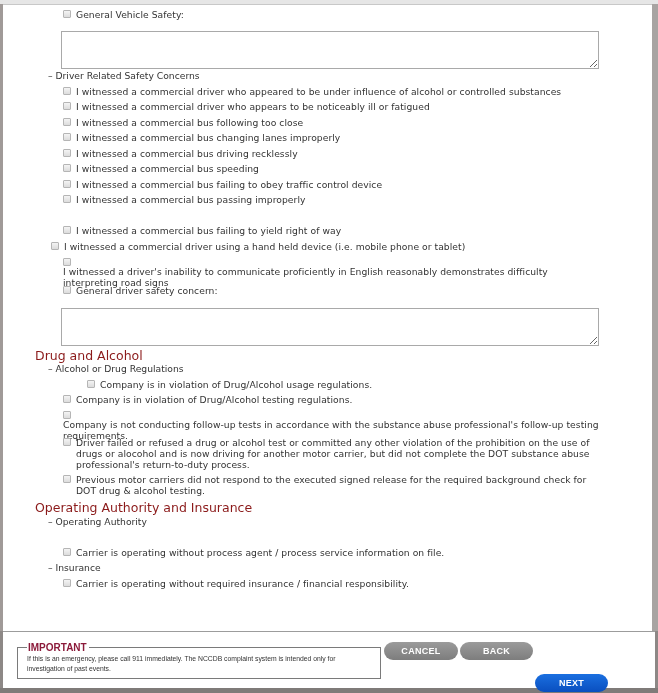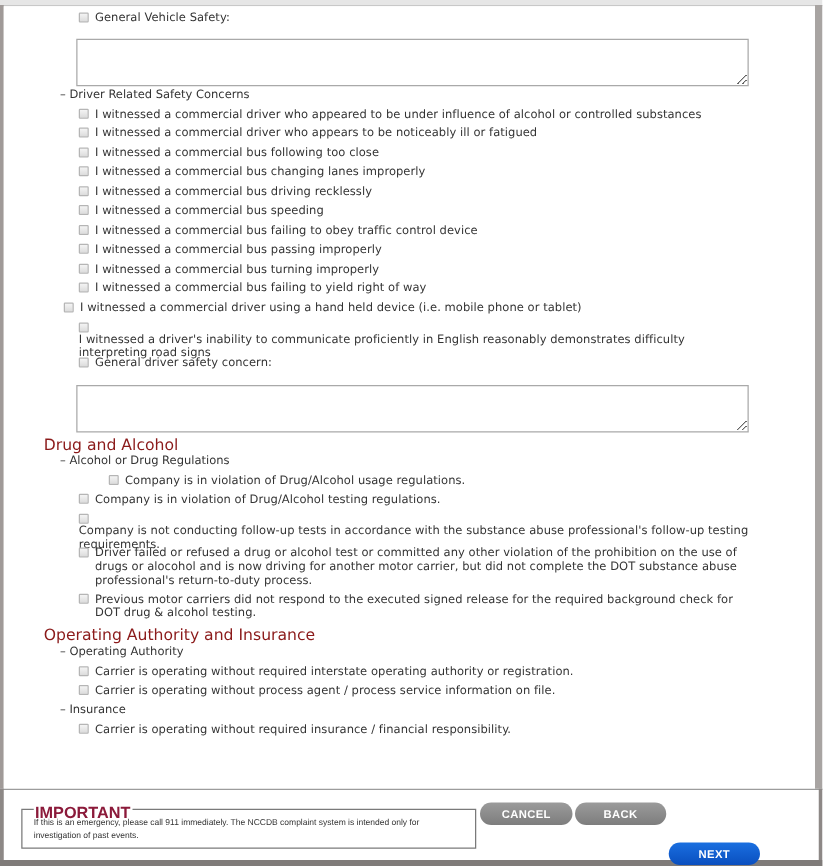--- a/index.html
+++ b/index.html
@@ -16,21 +16,21 @@
   .subhead { position: absolute; font-size: 9.2px; color: #333; }
   .section-title { position: absolute; font-size: 12.5px; color: #8b1a1a; }
   textarea.ta { position: absolute; border: 1px solid #a9a9a9; resize: both; background: #fff; font-family: "DejaVu Sans", sans-serif; font-size: 10px; }
 
   .footer { position: absolute; left: 0; top: 631px; width: 658px; height: 62px; background: #ffffff; border-top: 1px solid #9c9c9c; }
   .footer-bottom { position: absolute; left: 0; top: 688px; width: 658px; height: 5px; background: #7f7b79; }
   .footer-left { position: absolute; left: 0; top: 631px; width: 3px; height: 62px; background: #8d8886; }
   .footer-right { position: absolute; left: 655px; top: 631px; width: 3px; height: 62px; background: #8d8886; }
 
   .important { position: absolute; left: 17px; top: 647px; width: 364px; height: 32px; border: 1px solid #7a7a7a; }
-  .important-legend { position: absolute; left: 9px; top: -6px; background: #fff; padding: 0 2px 0 1px; font-family: "Liberation Sans", sans-serif; font-size: 13px; font-weight: bold; color: #8b1a3a; }
+  .important-legend { position: absolute; left: 9px; top: -6px; background: #fff; padding: 0 2px 0 1px; font-family: "Liberation Sans", sans-serif; font-size: 10px; font-weight: bold; color: #8b1a3a; }
   .important-text { position: absolute; left: 9px; top: 6px; width: 346px; font-family: "Liberation Sans", sans-serif; font-size: 6.8px; line-height: 10px; color: #333; }
 
   .btn { position: absolute; top: 642px; height: 18px; border-radius: 9px; font-family: "Liberation Sans", sans-serif; font-size: 9px; font-weight: bold; color: #ffffff; text-align: center; line-height: 17px; letter-spacing: 0.3px; cursor: pointer; border: none; }
   .btn-gray { background: linear-gradient(#9b9b9b, #7d7d7d); }
   .btn-blue { background: linear-gradient(#1a6fe0, #0a4fbf); margin-top: 32px; }
 </style>
 </head>
 <body>
 
 <div class="frame-top"></div>
@@ -72,24 +72,20 @@
       <span>I witnessed a commercial bus speeding</span>
     </div>
   <div class="cb-row" style="left:60px; top:174px;">
       <span class="cb"></span>
       <span>I witnessed a commercial bus failing to obey traffic control device</span>
     </div>
   <div class="cb-row" style="left:60px; top:189px;">
       <span class="cb"></span>
       <span>I witnessed a commercial bus passing improperly</span>
     </div>
-  <div class="cb-row" style="left:60px; top:205px;">
-      <span class="cb"></span>
-      <span>I witnessed a commercial bus turning improperly</span>
-    </div>
   <div class="cb-row" style="left:60px; top:220px;">
       <span class="cb"></span>
       <span>I witnessed a commercial bus failing to yield right of way</span>
     </div>
   <div class="cb-row" style="left:48px; top:236px;justify-content:space-between;">
       <span class="cb"></span>
       <span>I witnessed a commercial driver using a hand held device (i.e. mobile phone or tablet)</span>
     </div>
   <div class="cb-row" style="left:60px; top:252px; width:540px;flex-direction:column;">
       <span class="cb"></span>
@@ -121,24 +117,20 @@
       <span class="cb"></span>
       <span>Driver failed or refused a drug or alcohol test or committed any other violation of the prohibition on the use of drugs or alocohol and is now driving for another motor carrier, but did not complete the DOT substance abuse professional's return-to-duty process.</span>
     </div>
   <div class="cb-row" style="left:60px; top:469px; width:545px;">
       <span class="cb"></span>
       <span>Previous motor carriers did not respond to the executed signed release for the required background check for DOT drug &amp; alcohol testing.</span>
     </div>
 
   <div class="section-title" style="left:32px; top:495px;">Operating Authority and Insurance</div>
   <div class="subhead" style="left:45px; top:511px;">– Operating Authority</div>
-  <div class="cb-row" style="left:60px; top:527px;">
-      <span class="cb"></span>
-      <span>Carrier is operating without required interstate operating authority or registration.</span>
-    </div>
   <div class="cb-row" style="left:60px; top:542px;">
       <span class="cb"></span>
       <span>Carrier is operating without process agent / process service information on file.</span>
     </div>
   <div class="subhead" style="left:45px; top:557px;">– Insurance</div>
   <div class="cb-row" style="left:60px; top:573px;">
       <span class="cb"></span>
       <span>Carrier is operating without required insurance / financial responsibility.</span>
     </div>
 </div>

